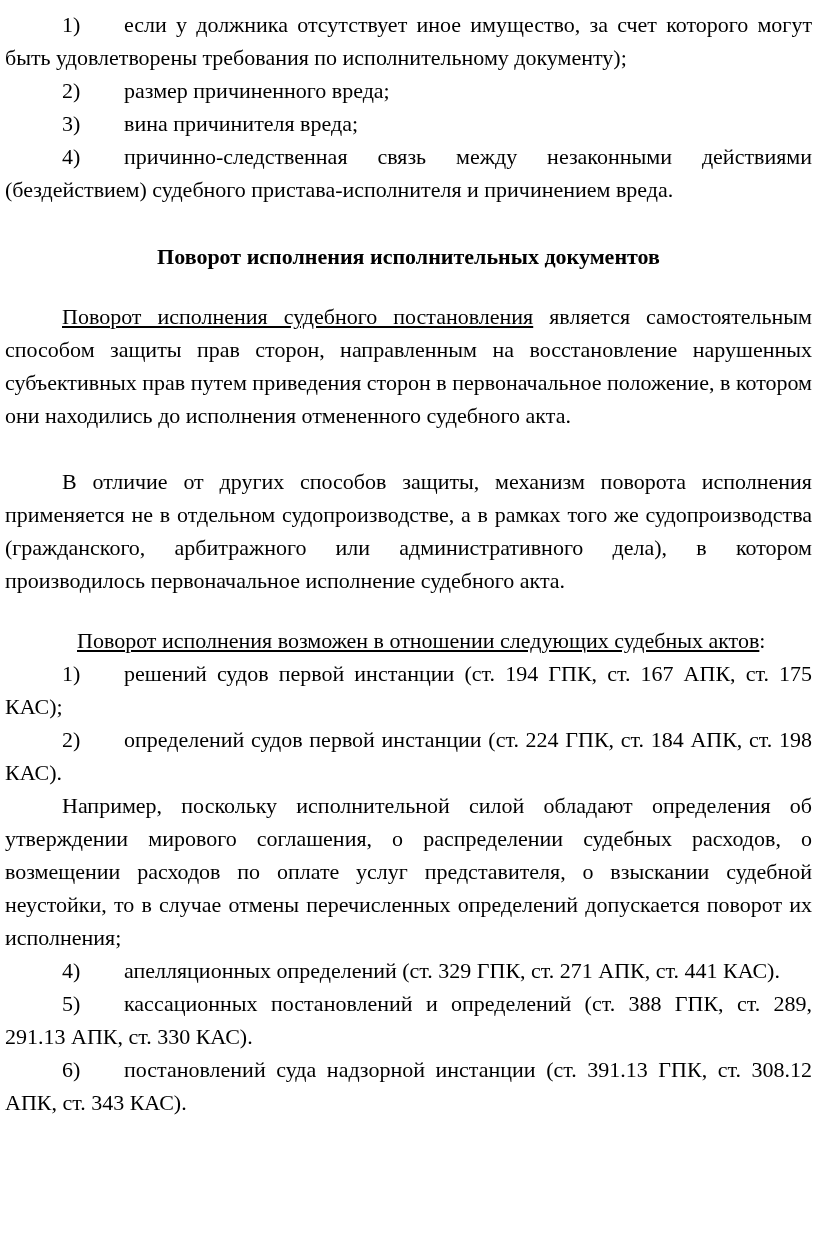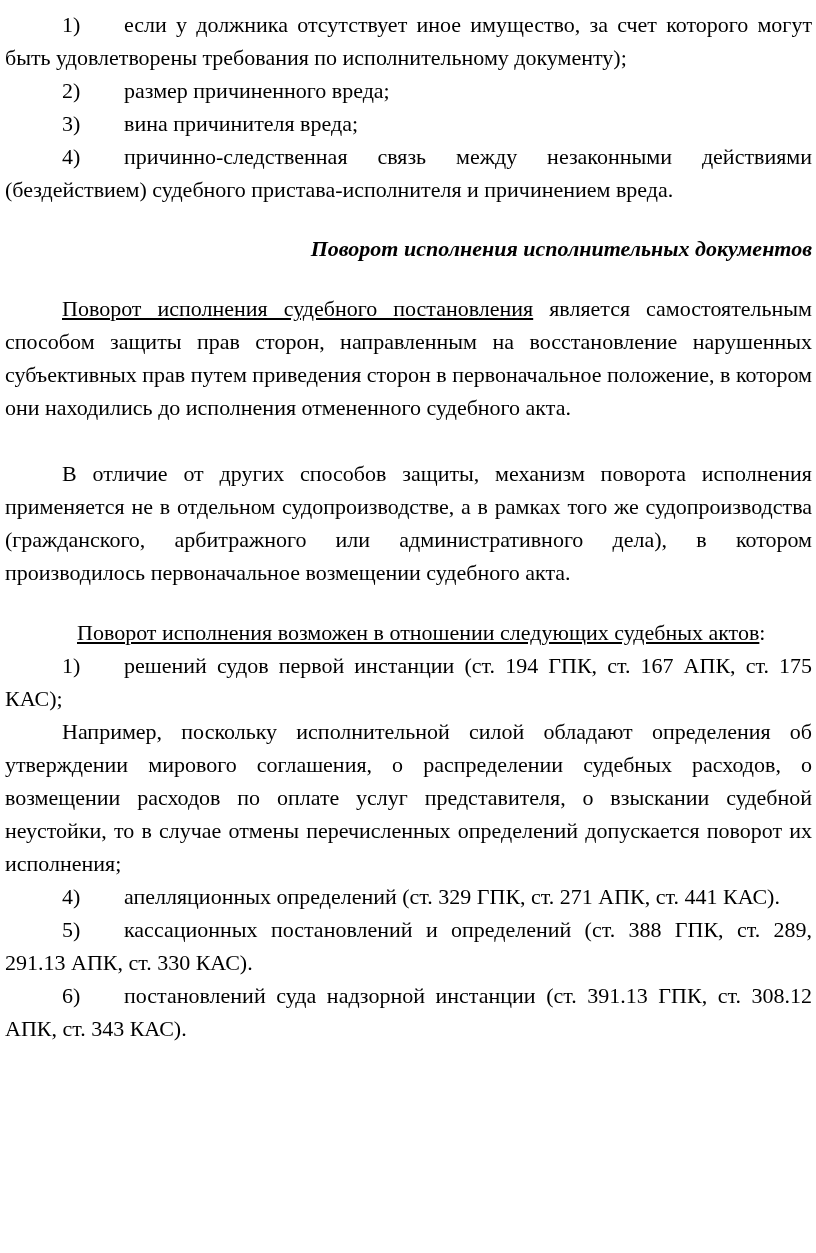--- a/index.html
+++ b/index.html
@@ -25,25 +25,24 @@
     margin: 0;
     text-align: justify;
     text-indent: 57px;
   }
   .num {
     display: inline-block;
     width: 62px;
     text-indent: 0;
   }
   .heading {
-    text-align: right;
+    text-align: center;
     text-indent: 0;
     font-weight: bold;
-    font-style: italic;
-    margin-top: 26px;
+    margin-top: 34px;
     margin-bottom: 27px;
   }
   .mt33 { margin-top: 33px; }
   .mt27 { margin-top: 27px; }
   .bold-underline {
     font-weight: normal;
     text-decoration: underline;
   }
   .underline {
     text-decoration: underline;
@@ -60,26 +59,27 @@
   <p class="li"><span class="num">2)</span><span>размер причиненного вреда;</span></p>
 
   <p class="li"><span class="num">3)</span><span>вина причинителя вреда;</span></p>
 
   <p class="li"><span class="num">4)</span><span>причинно-следственная связь между незаконными действиями (бездействием) судебного пристава-исполнителя и причинением вреда.</span></p>
 
   <p class="heading">Поворот исполнения исполнительных документов</p>
 
   <p><span class="bold-underline">Поворот исполнения судебного постановления</span><span> является самостоятельным способом защиты прав сторон, направленным на восстановление нарушенных субъективных прав путем приведения сторон в первоначальное положение, в котором они находились до исполнения отмененного судебного акта.</span></p>
 
-  <p class="mt33">В отличие от других способов защиты, механизм поворота исполнения применяется не в отдельном судопроизводстве, а в рамках того же судопроизводства (гражданского, арбитражного или административного дела), в котором производилось первоначальное возмещении судебного акта.</p>
+  <p class="mt33">В отличие от других способов защиты, механизм поворота исполнения применяется не в отдельном судопроизводстве, а в рамках того же судопроизводства (гражданского, арбитражного или административного дела), в котором производилось первоначальное исполнение судебного акта.</p>
 
   <p class="mt27"><span class="underline">Поворот исполнения возможен в отношении следующих судебных актов</span><span>:</span></p>
 
   <p class="li"><span class="num">1)</span><span>решений судов первой инстанции (ст. 194 ГПК, ст. 167 АПК, ст. 175 КАС);</span></p>
 
+  <p class="li"><span class="num">2)</span><span>определений судов первой инстанции (ст. 224 ГПК, ст. 184 АПК, ст. 198 КАС).</span></p>
 
   <p>Например, поскольку исполнительной силой обладают определения об утверждении мирового соглашения, о распределении судебных расходов, о возмещении расходов по оплате услуг представителя, о взыскании судебной неустойки, то в случае отмены перечисленных определений допускается поворот их исполнения;</p>
 
 
   <p class="li"><span class="num">4)</span><span>апелляционных определений (ст. 329 ГПК, ст. 271 АПК, ст. 441 КАС).</span></p>
 
   <p class="li"><span class="num">5)</span><span>кассационных постановлений и определений (ст. 388 ГПК, ст. 289, 291.13 АПК, ст. 330 КАС).</span></p>
 
   <p class="li"><span class="num">6)</span><span>постановлений суда надзорной инстанции (ст. 391.13 ГПК, ст. 308.12 АПК, ст. 343 КАС).</span></p>
 

